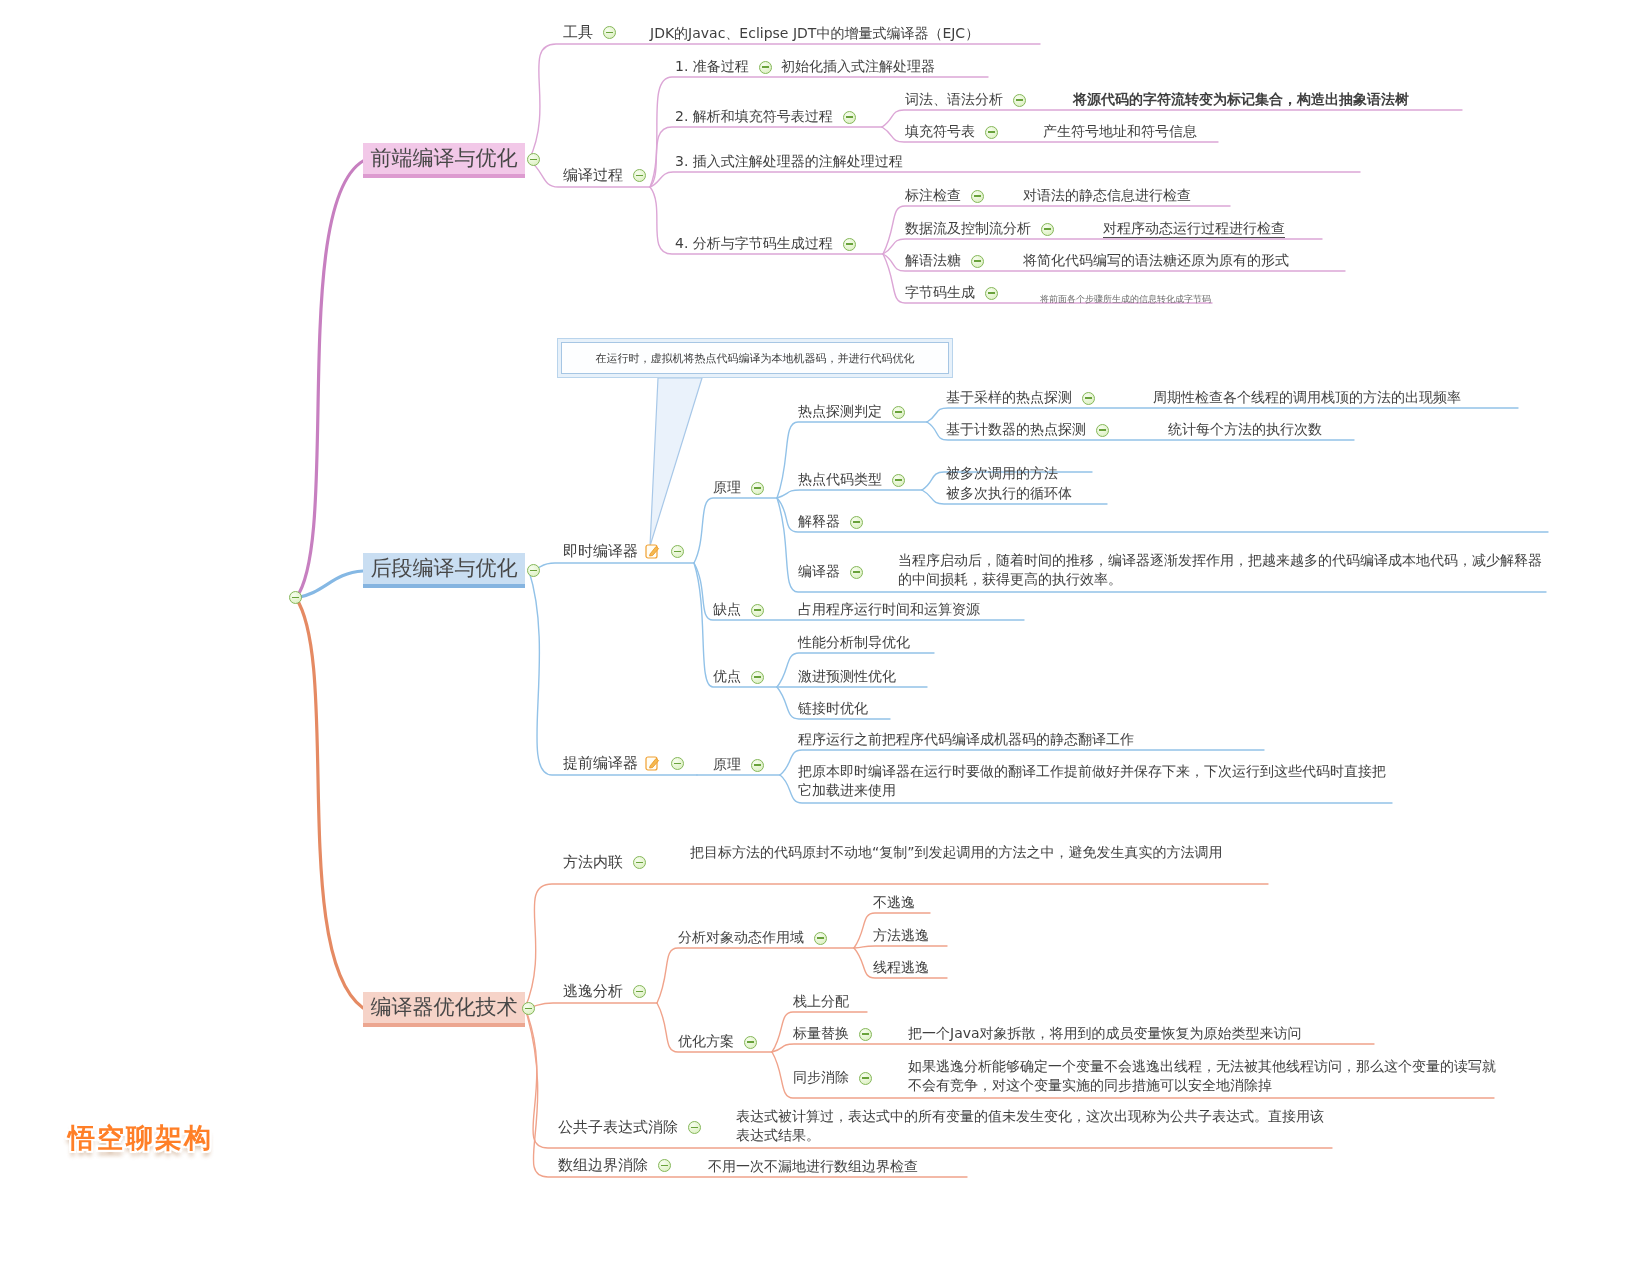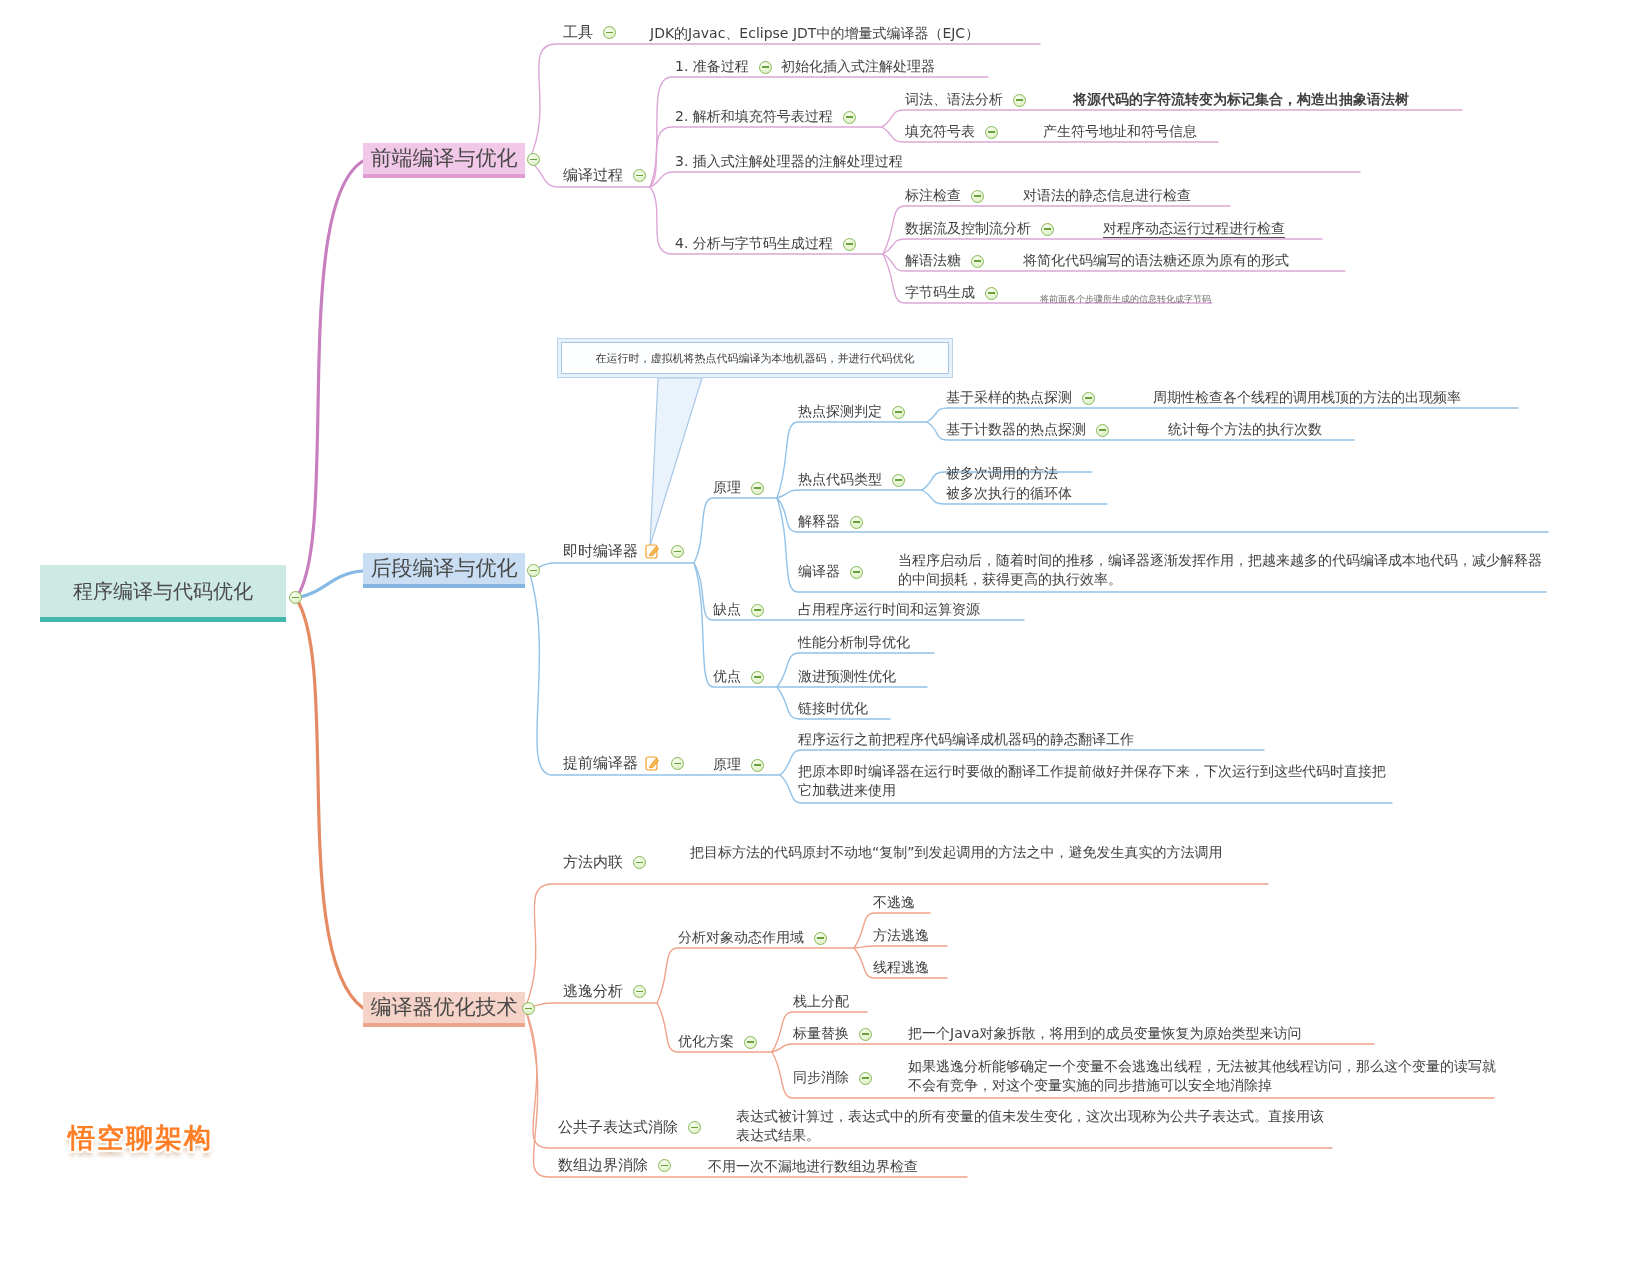--- a/index.html
+++ b/index.html
@@ -102,23 +102,20 @@
     <path class="or" d="M657,1003 C671,1028 662,1052 678,1052 L772,1052"></path>
     <path class="or" d="M772,1052 C785,1032 779,1012 793,1012 L867,1012"></path>
     <path class="or" d="M772,1052 C785,1049 780,1044 794,1044 L1374,1044"></path>
     <path class="or" d="M772,1052 C785,1074 779,1098 793,1098 L1494,1098"></path>
     <path class="or" d="M525,1008 C556,1085 512,1148 548,1148 L1332,1148"></path>
     <path class="or" d="M525,1008 C558,1115 512,1177 548,1177 L967,1177"></path>
 
     <polygon points="658,378 702,378 650,546" fill="#e3eefa" fill-opacity="0.75" stroke="#a8c8e8" stroke-width="1.2"></polygon>
   </svg>
 
-  <div class="box-root" style="left:40px;top:565px;">
-    <span>程序编译与代码优化</span>
-  </div>
   <span class="minus abs" style="left:289px;top:591px;"></span>
 
   <div class="bbox box-pink" style="left:363px;top:143px;">
     <span>前端编译与优化</span>
   </div>
   <span class="minus abs" style="left:527px;top:153px;"></span>
 
   <div class="bbox box-blue" style="left:363px;top:553px;">
     <span>后段编译与优化</span>
   </div>

